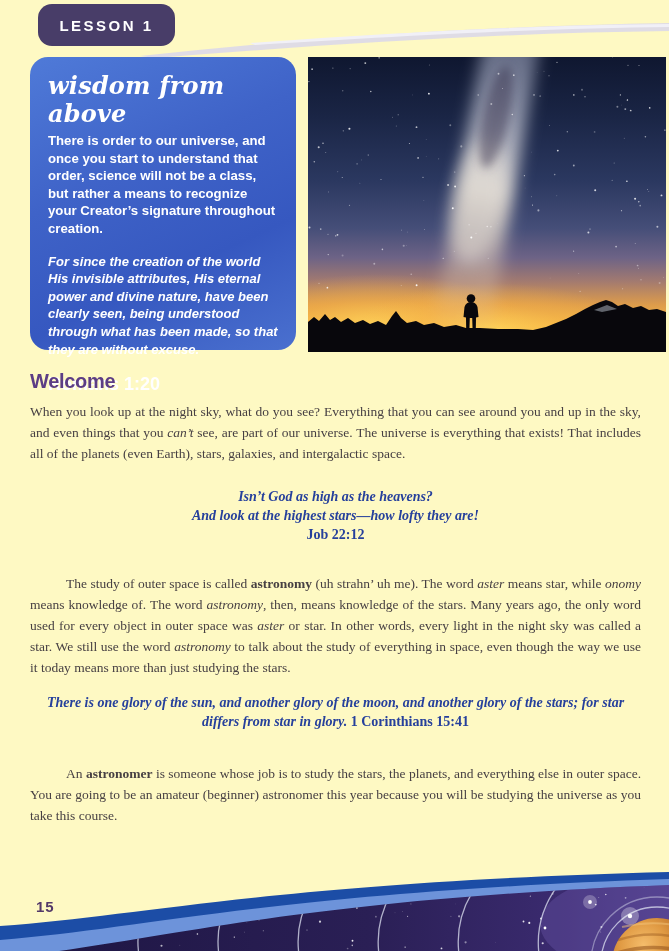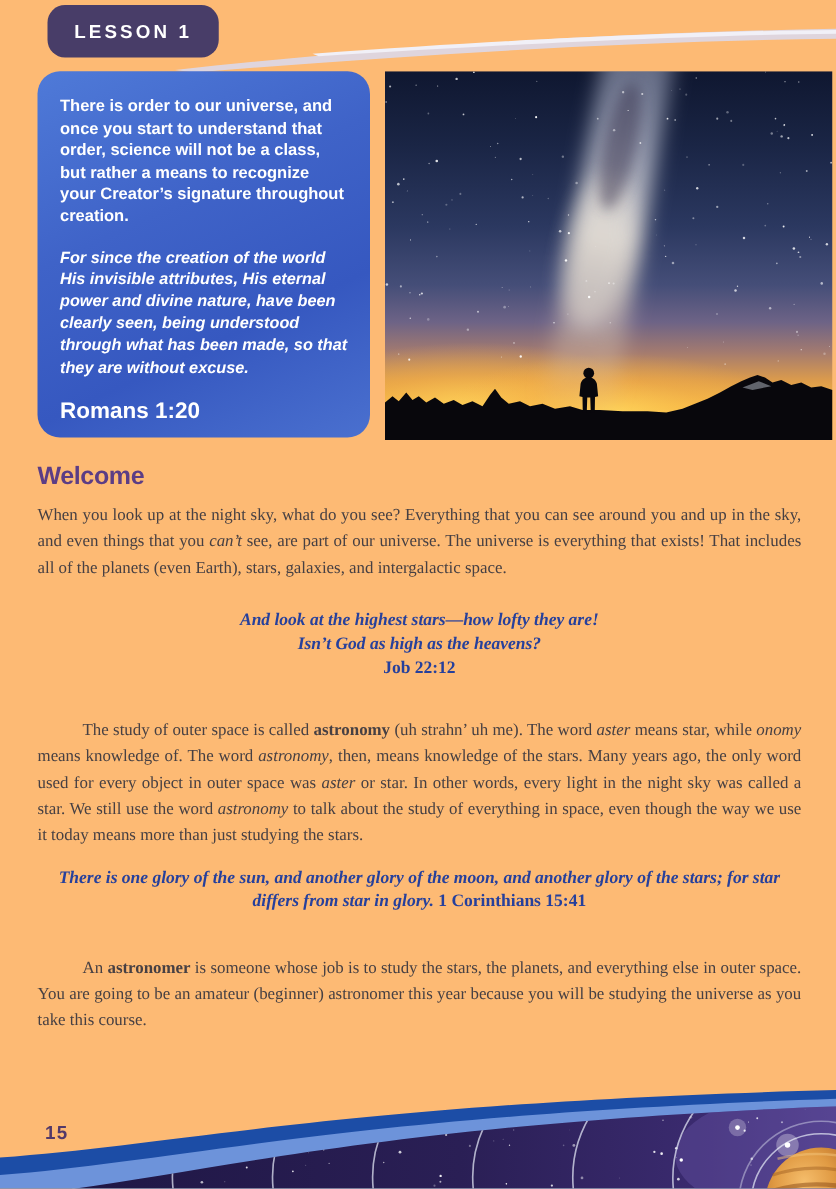--- a/index.html
+++ b/index.html
@@ -1,16 +1,16 @@
 <!DOCTYPE html>
 <html><head>
 <meta charset="utf-8">
 <style>
   html,body{margin:0;padding:0;background:#e8e8e8;}
-  .page{position:relative;width:669px;height:951px;background:#fdba74;overflow:hidden;
+  .page{position:relative;width:669px;height:951px;background:#fef9c3;overflow:hidden;
         font-family:"Liberation Sans",sans-serif;}
   
   .badge{position:absolute;left:38px;top:4px;width:137px;height:42px;background:#483d68;
          border-radius:14px;color:#ffffff;font-weight:700;font-size:15px;letter-spacing:2.5px;
          display:flex;align-items:center;justify-content:center;}
   
   .top-swoosh{position:absolute;left:0;top:0;}
   
   .wisdom-box{position:absolute;left:30px;top:57px;width:266px;height:293px;border-radius:18px;
         background:linear-gradient(155deg,#4f7ad8 0%,#3f63c8 38%,#3658c0 68%,#4a70cf 100%);
@@ -49,20 +49,21 @@
 <div class="page">
 
   <svg class="top-swoosh" width="669" height="60" viewBox="0 0 669 60">
     <path d="M140,56 C320,36 500,26 669,23 L669,31 C500,33 330,44 155,58 Z" fill="#dbd8e9" opacity="0.9"></path>
     <path d="M250,43 C430,30 560,25 669,24 L669,27 C560,28 430,34 255,45 Z" fill="#f1f0f7"></path>
   </svg>
 
   <div class="badge">LESSON 1</div>
 
   <section class="wisdom-box">
+    <h2>wisdom from above</h2>
     <p class="box-intro">There is order to our universe, and once you start to understand that order, science will not be a class, but rather a means to recognize your Creator’s signature throughout creation.</p>
     <p class="box-verse">For since the creation of the world His invisible attributes, His eternal power and divine nature, have been clearly seen, being understood through what has been made, so that they are without excuse.</p>
     <p class="box-ref">Romans 1:20</p>
   </section>
 
   <div class="photo">
     <svg width="358" height="295" viewBox="0 0 358 295" preserveAspectRatio="none">
       <defs>
         <linearGradient id="sky" x1="0" y1="0" x2="0" y2="1">
           <stop offset="0" stop-color="#0f1730"></stop>
@@ -257,22 +258,22 @@
                  L158.2,273 L158,260.5 L155.5,260 Z"></path>
       </g>
     </svg>
   </div>
 
   <main class="content">
     <h1>Welcome</h1>
     <p class="body"><span>When you look up at the night sky, what do you see? Everything that you can see around you and up in the sky, and even things that you </span><span class="seg-i">can’t</span><span> see, are part of our universe. The universe is everything that exists! That includes all of the planets (even Earth), stars, galaxies, and intergalactic space.</span></p>
 
     <div class="quote mt-q1">
+      <div>Isn’t God as high as the heavens?</div>
       <div>And look at the highest stars—how lofty they are!</div>
-      <div>Isn’t God as high as the heavens?</div>
       <div class="qref">Job 22:12</div>
     </div>
 
     <p class="body indent mt-p2"><span>The study of outer space is called </span><span class="seg-b">astronomy</span><span> (uh strahn’ uh me). The word </span><span class="seg-i">aster</span><span> means star, while </span><span class="seg-i">onomy</span><span> means knowledge of. The word </span><span class="seg-i">astronomy</span><span>, then, means knowledge of the stars. Many years ago, the only word used for every object in outer space was </span><span class="seg-i">aster</span><span> or star. In other words, every light in the night sky was called a star. We still use the word </span><span class="seg-i">astronomy</span><span> to talk about the study of everything in space, even though the way we use it today means more than just studying the stars.</span></p>
 
     <div class="quote mt-q2"><span class="seg-bi">There is one glory of the sun, and another glory of the moon, and another glory of the stars; for star differs from star in glory. </span><span class="seg-b">1 Corinthians 15:41</span></div>
 
     <p class="body indent mt-p3"><span>An </span><span class="seg-b">astronomer</span><span> is someone whose job is to study the stars, the planets, and everything else in outer space. You are going to be an amateur (beginner) astronomer this year because you will be studying the universe as you take this course.</span></p>
   </main>
 

